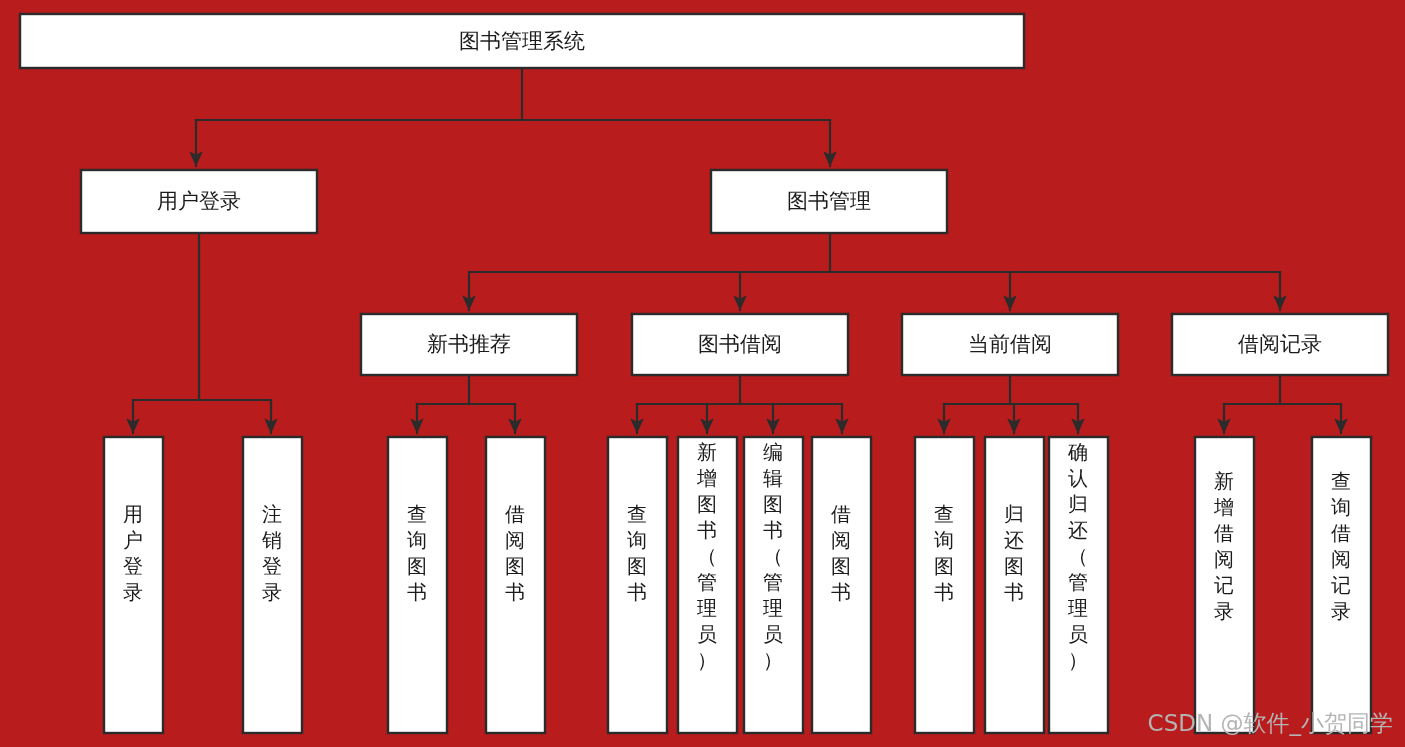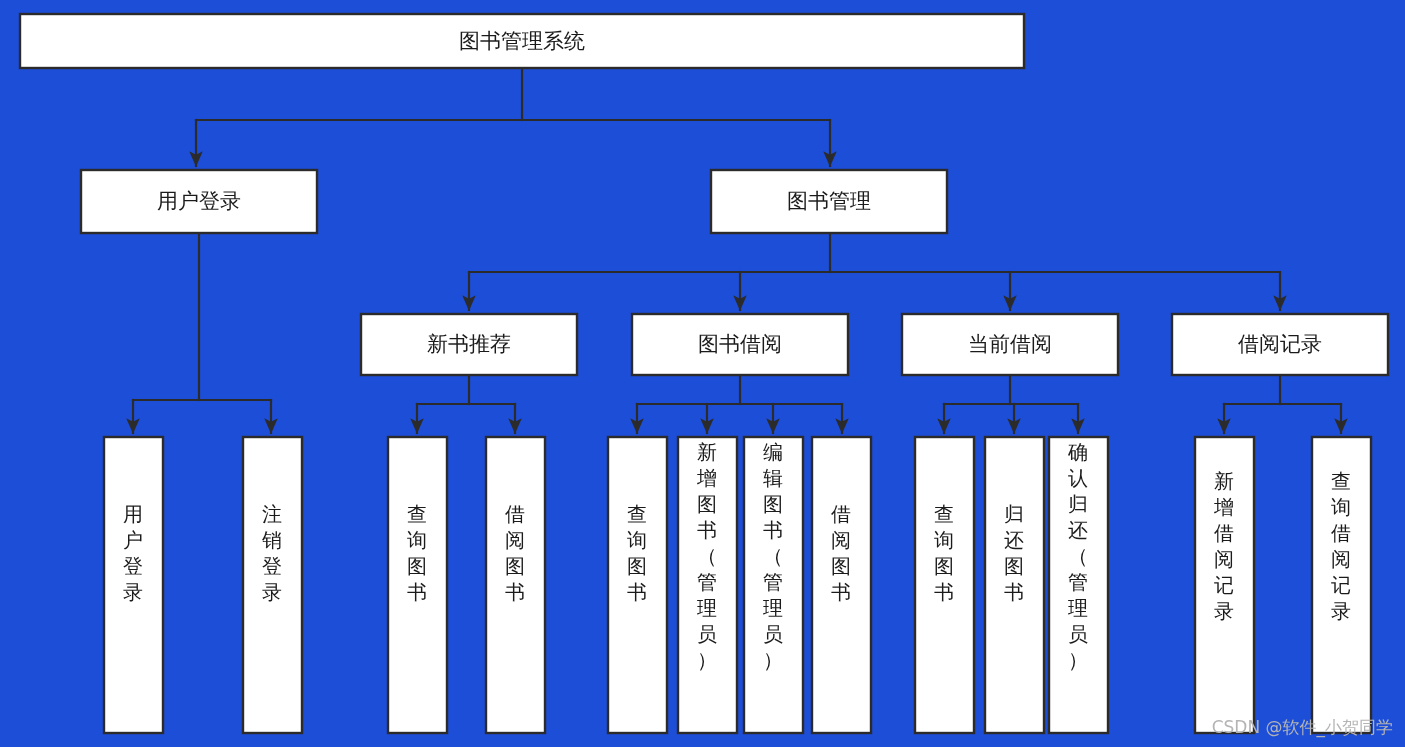--- a/index.html
+++ b/index.html
@@ -10,21 +10,21 @@
   body {
     width: 1405px;
     height: 747px;
     font-family: "DejaVu Sans", "Liberation Sans", sans-serif;
     overflow: hidden;
   }
   #diagram-root {
     position: relative;
     width: 1405px;
     height: 747px;
-    background: #1d4ed8;
+    background: #b91c1c;
   }
   svg#tree-svg {
     position: absolute;
     left: 0;
     top: 0;
     width: 1405px;
     height: 747px;
     display: block;
   }
   .node-box {
@@ -52,21 +52,21 @@
     fill: #1b1b1b;
     font-family: "DejaVu Sans", "Liberation Sans", sans-serif;
     font-size: 20px;
     text-anchor: middle;
   }
   .watermark-text {
     position: absolute;
     right: 12px;
     bottom: 8px;
     font-family: "DejaVu Sans", "Liberation Sans", sans-serif;
-    font-size: 17px;
+    font-size: 23px;
     color: #b4b4b4;
     white-space: nowrap;
     user-select: none;
   }
 </style>
 </head>
 <body>
 
 <div id="diagram-root">
 

